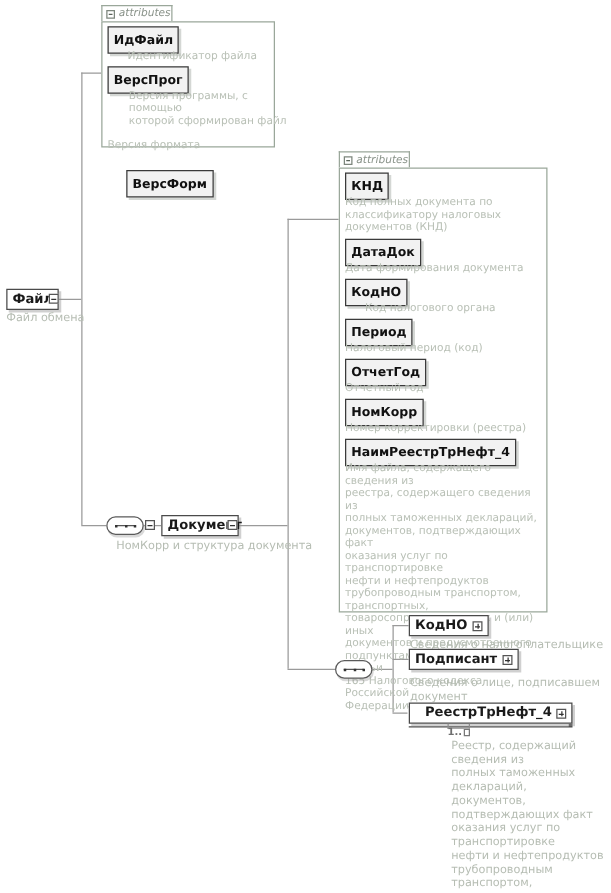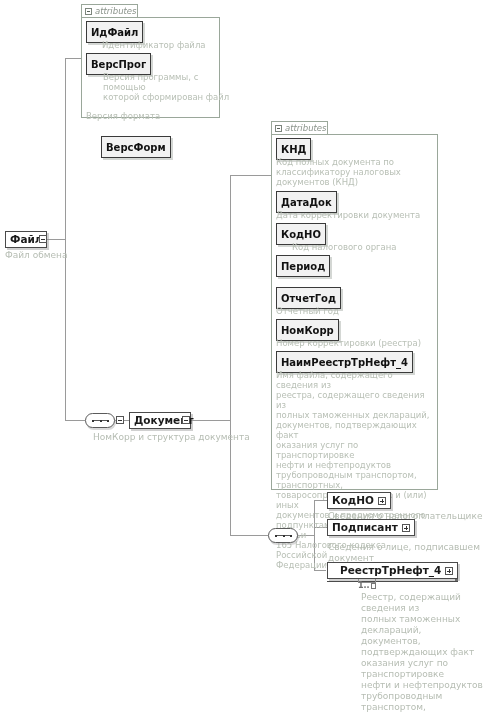--- a/index.html
+++ b/index.html
@@ -313,30 +313,31 @@
     <div class="attr-name" style="left:5px; top:17px;">
       <span>КНД</span>
     </div>
     <div class="attr-desc" style="left:5px; top:36px; width:158px;">Код полных документа по
 классификатору налоговых
 документов (КНД)</div>
 
     <div class="attr-name" style="left:5px; top:70px;">
       <span>ДатаДок</span>
     </div>
-    <div class="attr-desc" style="left:5px; top:89px; width:158px;">Дата корректировки документа</div>
+    <div class="attr-desc" style="left:5px; top:89px; width:158px;">Дата формирования документа</div>
 
     <div class="attr-name" style="left:5px; top:102px;">
       <span>КодНО</span>
     </div>
     <div class="attr-desc" style="left:21px; top:121px; width:158px;">Код налогового органа</div>
 
     <div class="attr-name" style="left:5px; top:134px;">
       <span>Период</span>
     </div>
+    <div class="attr-desc" style="left:5px; top:153px; width:158px;">Налоговый период (код)</div>
 
     <div class="attr-name" style="left:5px; top:166px;">
       <span>ОтчетГод</span>
     </div>
     <div class="attr-desc" style="left:5px; top:185px; width:158px;">Отчетный год</div>
 
     <div class="attr-name" style="left:5px; top:198px;">
       <span>НомКорр</span>
     </div>
     <div class="attr-desc" style="left:5px; top:217px; width:158px;">Номер корректировки (реестра)</div>

